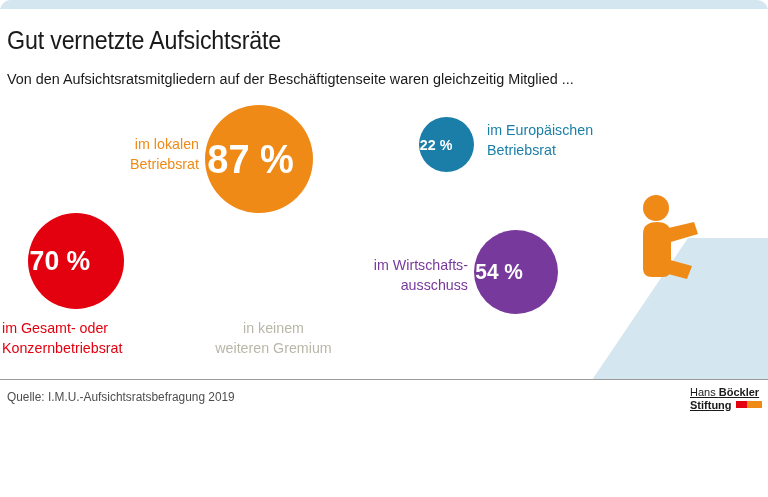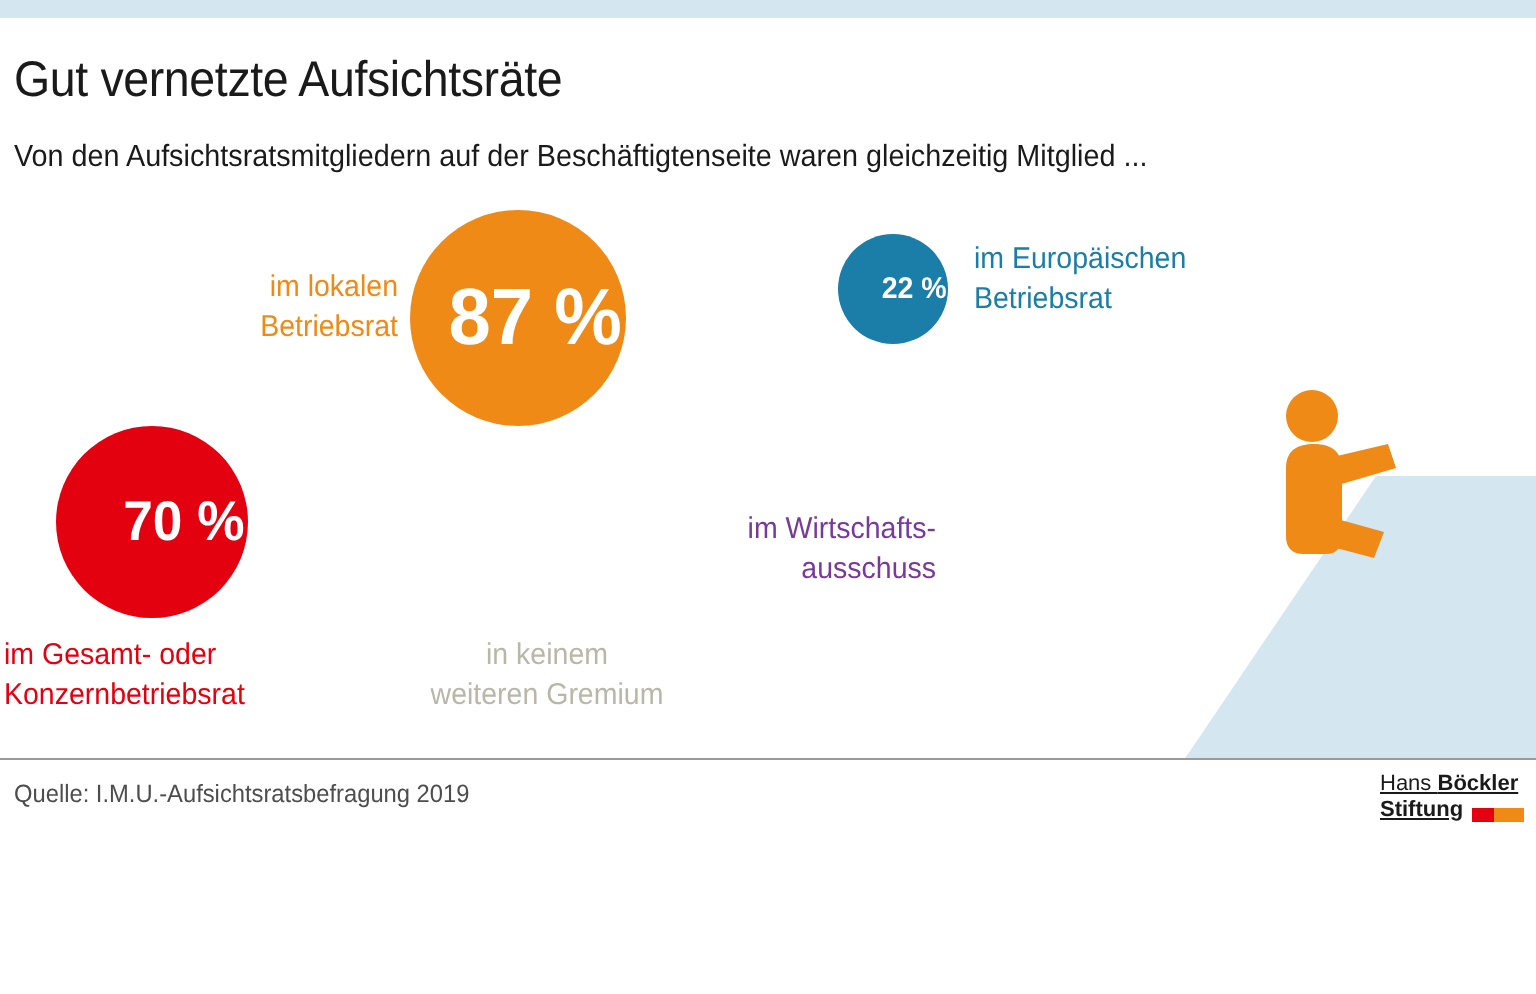--- a/index.html
+++ b/index.html
@@ -11,20 +11,21 @@
   body {
     font-family: "Liberation Sans", "DejaVu Sans", sans-serif;
   }
 
   #infographic {
     position: relative;
     width: 768px;
     height: 497px;
     background: #ffffff;
     overflow: hidden;
+    border-radius: 11px;
   }
 
   
   .top-bar {
     position: absolute;
     left: 0;
     top: 0;
     width: 768px;
     height: 9px;
     background: #d4e6ef;
@@ -78,21 +79,21 @@
     height: 96px;
   }
   .person svg { display: block; }
 
   
   .bubble {
     position: absolute;
     border-radius: 50%;
     display: flex;
     align-items: center;
-    justify-content: flex-end;
+    justify-content: flex-start;
     box-sizing: border-box;
   }
   .bubble .val {
     color: #ffffff;
     font-weight: 700;
     white-space: nowrap;
     transform: scaleX(0.95);
   }
 
   
@@ -222,21 +223,21 @@
     top: 386px;
     width: 72px;
     font-size: 11px;
     line-height: 12.5px;
     color: #1a1a1a;
     text-decoration: underline;
   }
   .logo .line1 { white-space: nowrap; }
   .logo .line2 {
     display: flex;
-    align-items: flex-end;
+    align-items: center;
     gap: 4px;
     white-space: nowrap;
   }
   .logo .thin { font-weight: 400; }
   .logo .bold { font-weight: 700; }
   .logo .flag {
     display: inline-flex;
     width: 26px;
     height: 7px;
   }
@@ -276,20 +277,23 @@
   </div>
   <div class="caption cap-87">im lokalen
 Betriebsrat</div>
 
   <div class="bubble bubble-70">
     <span class="val">70 %</span>
   </div>
   <div class="caption cap-70">im Gesamt- oder
 Konzernbetriebsrat</div>
 
+  <div class="bubble bubble-54">
+    <span class="val">54 %</span>
+  </div>
   <div class="caption cap-54">im Wirtschafts-
 ausschuss</div>
 
   <div class="bubble bubble-22">
     <span class="val">22 %</span>
   </div>
   <div class="caption cap-22">im Europäischen
 Betriebsrat</div>
 
   <div class="caption cap-14">in keinem

